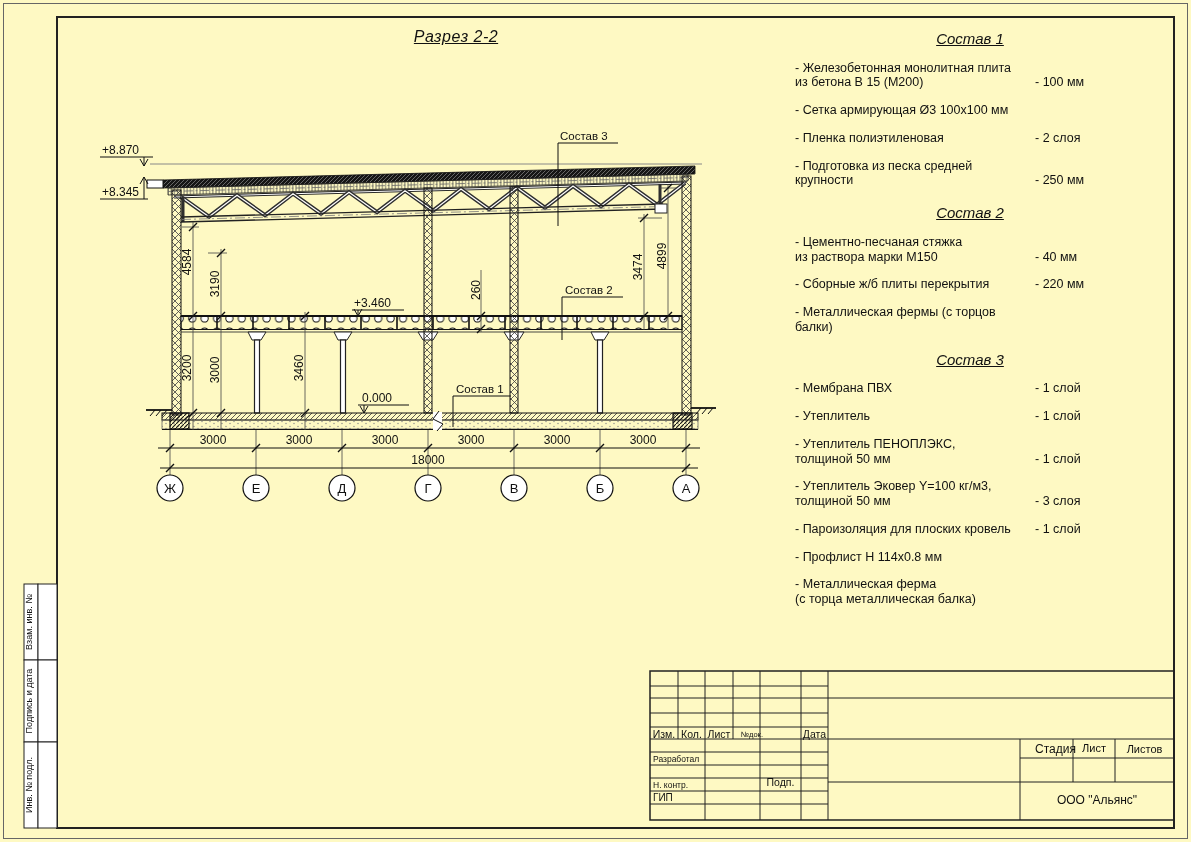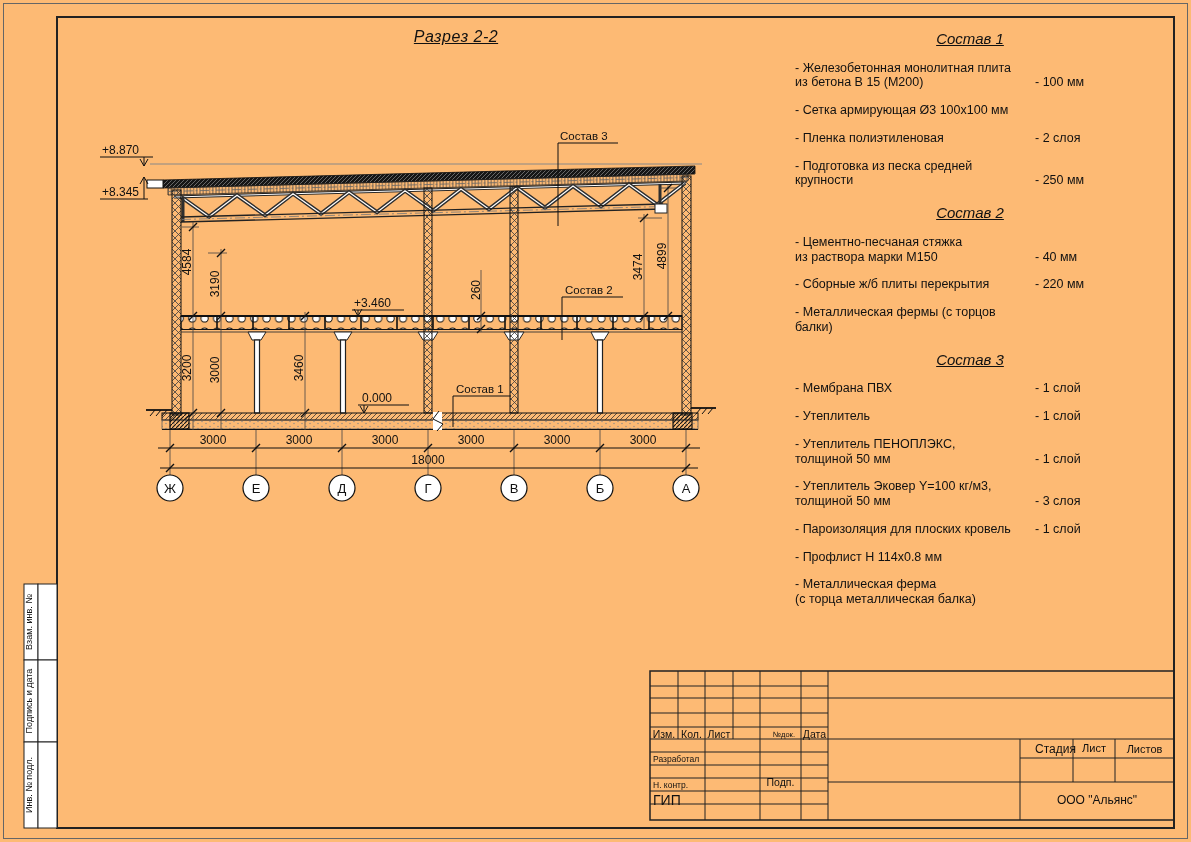--- a/index.html
+++ b/index.html
@@ -1,16 +1,16 @@
 <!DOCTYPE html>
 <html><head>
 <meta charset="utf-8">
 <style>
   html,body{margin:0;padding:0;background:#fff;}
-  #sheet{position:relative;width:1191px;height:842px;background:#fdba74;overflow:hidden;
+  #sheet{position:relative;width:1191px;height:842px;background:#fef9c3;overflow:hidden;
          font-family:"Liberation Sans",sans-serif;color:#111;}
   svg{position:absolute;left:0;top:0;}
   .txt{position:absolute;color:#111;white-space:nowrap;}
   .ctr{text-align:center;}
   .rot{transform:rotate(-90deg);}
   .dim{font-size:12px;}
   .axl{font-size:13px;}
   .elev{font-size:12px;}
   .callout{font-size:11.5px;}
   #dwg-title{left:378px;top:28px;width:156px;font-size:16px;font-style:italic;
@@ -291,26 +291,26 @@
     <div class="spec-row">
         <span class="nm">- Металлическая ферма
 (с торца металлическая балка)</span>
         <span class="vl"></span>
       </div>
   </div>
 
   <div class="tbl ctr" style="left:650px;top:728px;width:28px;">Изм.</div>
   <div class="tbl ctr" style="left:678px;top:728px;width:27px;">Кол.</div>
   <div class="tbl ctr" style="left:705px;top:728px;width:28px;">Лист</div>
-  <div class="tbl ctr small" style="left:733px;top:730px;width:38px;padding-left:32px;">№док.</div>
+  <div class="tbl ctr small" style="left:733px;top:730px;width:38px;">№док.</div>
   <div class="tbl ctr" style="left:760px;top:728px;width:41px;margin-top:48px;">Подп.</div>
   <div class="tbl ctr" style="left:801px;top:728px;width:27px;">Дата</div>
   <div class="tbl role" style="left:653px;top:754px;">Разработал</div>
   <div class="tbl role" style="left:653px;top:780px;">Н. контр.</div>
-  <div class="tbl" style="left:653px;top:792px;font-size:14px;">ГИП</div>
+  <div class="tbl" style="left:653px;top:792px;font-size:10px;">ГИП</div>
   <div class="tbl ctr" style="left:1020px;top:742px;width:71px;font-size:12px;">Стадия</div>
   <div class="tbl ctr" style="left:1073px;top:742px;width:42px;font-size:11px;">Лист</div>
   <div class="tbl ctr" style="left:1115px;top:743px;width:59px;font-size:11px;">Листов</div>
   <div class="tbl ctr comp" style="left:1020px;top:793px;width:154px;">ООО "Альянс"</div>
 
   <div class="strip" style="left:-7px;top:615px;">Взам. инв. №</div>
   <div class="strip" style="left:-10px;top:694px;width:82px;">Подпись и дата</div>
   <div class="strip" style="left:-12px;top:778px;width:86px;">Инв. № подл.</div>
 
 </div>

